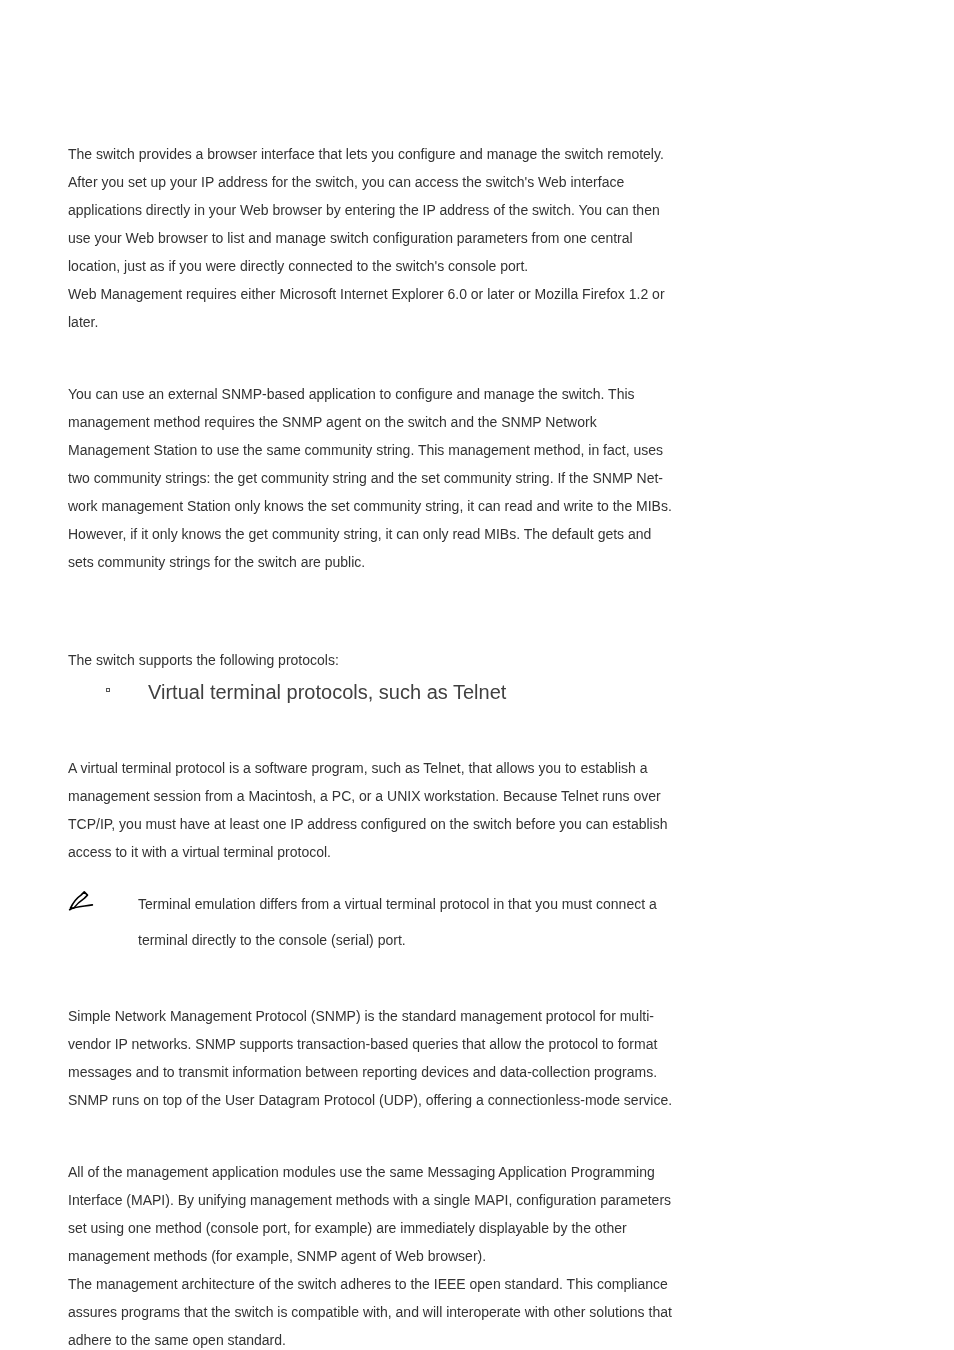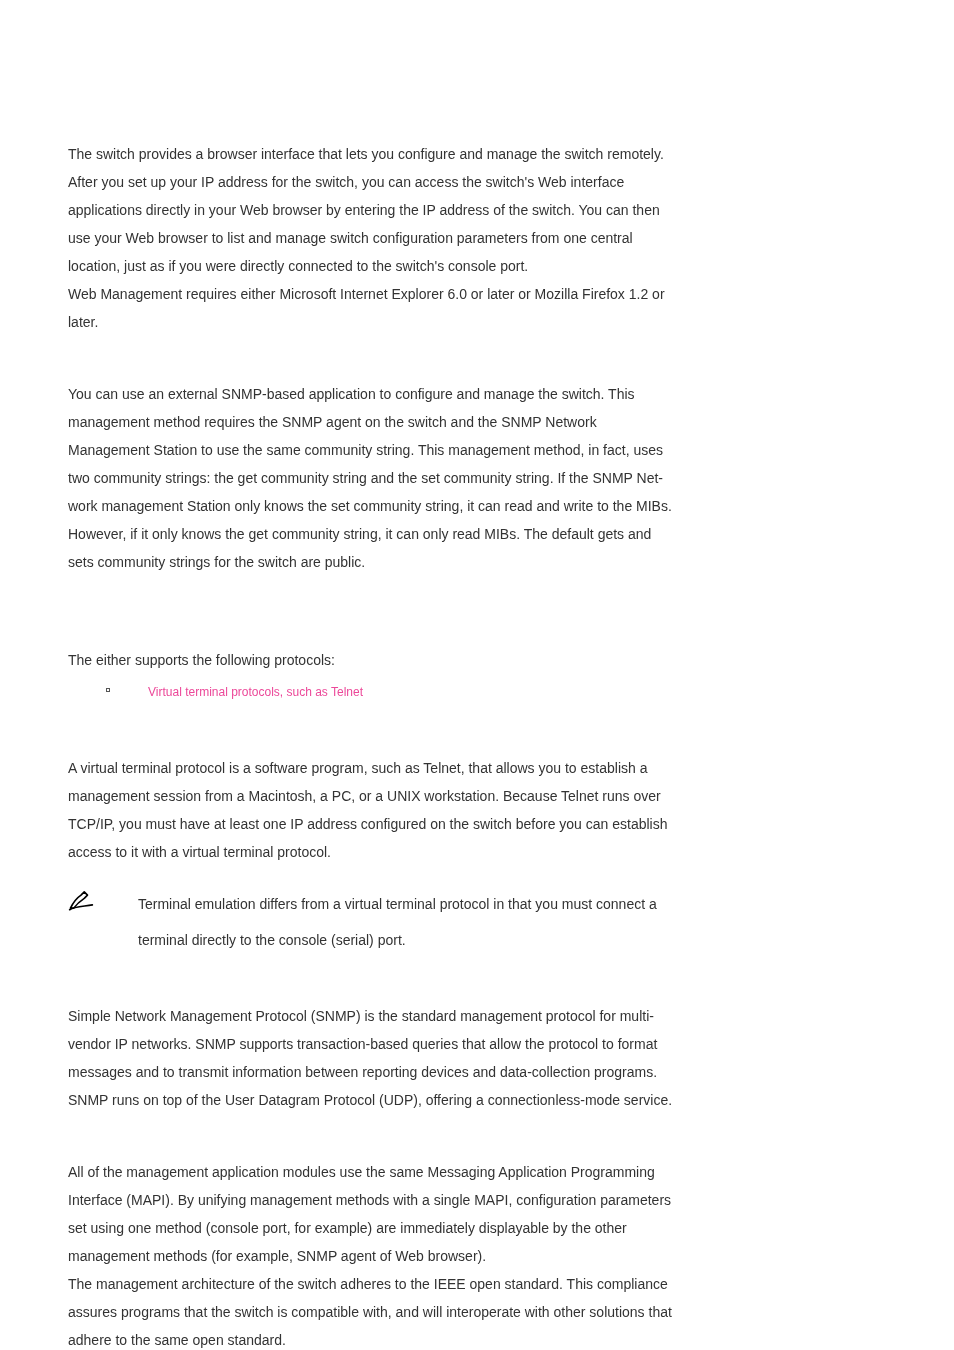--- a/index.html
+++ b/index.html
@@ -39,23 +39,23 @@
     justify-content: center;
     padding-top: 6px;
   }
   .bullet-sq {
     width: 4px;
     height: 4px;
     border: 1px solid #555555;
     box-sizing: border-box;
   }
   .bullet-text {
-    font-size: 12px;
+    font-size: 20px;
     line-height: 20px;
-    color: #ec4899;
+    color: #404040;
   }
   .note-row {
     display: flex;
     align-items: flex-start;
     margin-top: 20px;
     justify-content: center;
   }
   .note-icon-cell {
     width: 70px;
     flex: 0 0 70px;
@@ -80,21 +80,21 @@
 
   <p class="body-text">The switch provides a browser interface that lets you configure and manage the switch remotely. After you set up your IP address for the switch, you can access the switch's Web interface applications directly in your Web browser by entering the IP address of the switch. You can then use your Web browser to list and manage switch configuration parameters from one central location, just as if you were directly connected to the switch's console port.</p>
   <p class="body-text">Web Management requires either Microsoft Internet Explorer 6.0 or later or Mozilla Firefox 1.2 or later.</p>
 
   <div class="section-gap-large"></div>
 
   <p class="body-text">You can use an external SNMP-based application to configure and manage the switch. This management method requires the SNMP agent on the switch and the SNMP Network Management Station to use the same community string. This management method, in fact, uses two community strings: the get community string and the set community string. If the SNMP Net-work management Station only knows the set community string, it can read and write to the MIBs. However, if it only knows the get community string, it can only read MIBs. The default gets and sets community strings for the switch are public.</p>
 
   <div class="section-gap-xlarge"></div>
 
-  <p class="body-text">The either supports the following protocols:</p>
+  <p class="body-text">The switch supports the following protocols:</p>
 
   <div class="bullet-list">
     <div class="bullet-row">
       <div class="bullet-gutter">
           <div class="bullet-sq"></div>
         </div>
       <div class="bullet-text">Virtual terminal protocols, such as Telnet</div>
     </div>
   </div>
 

